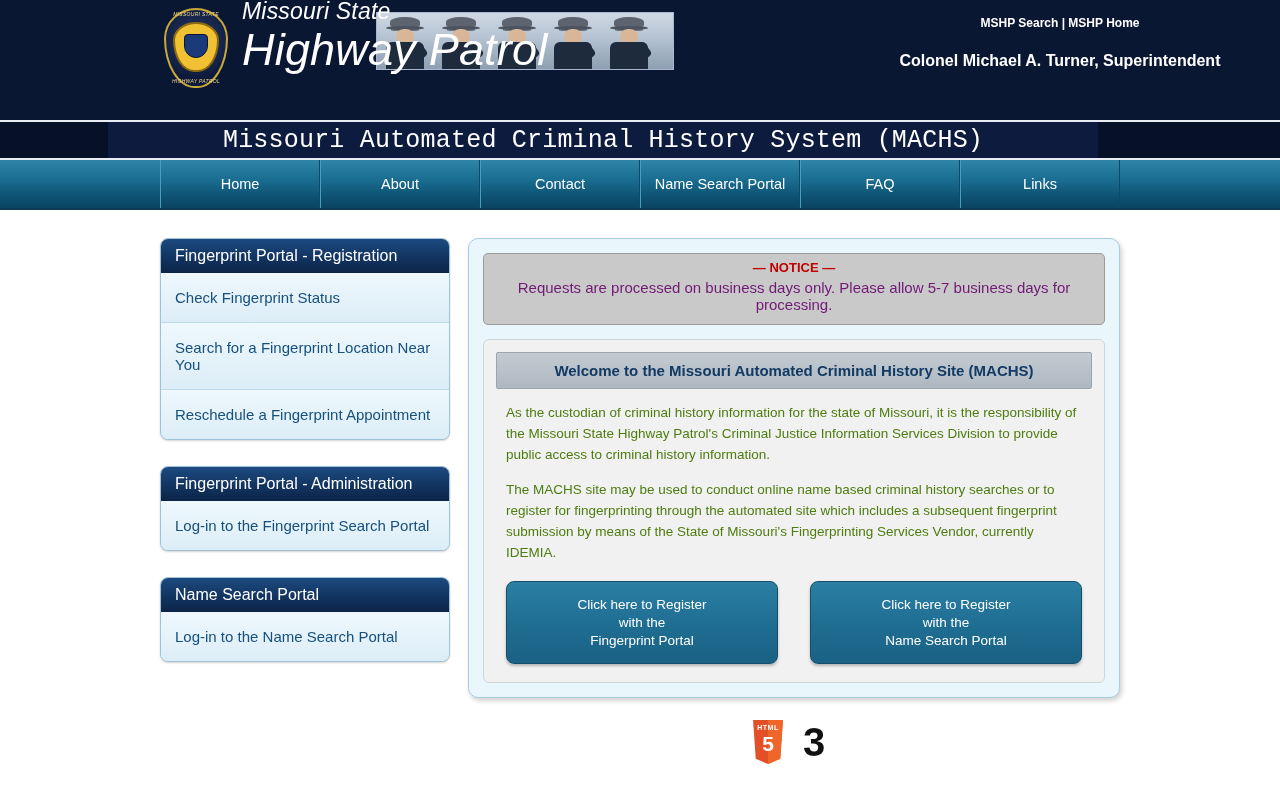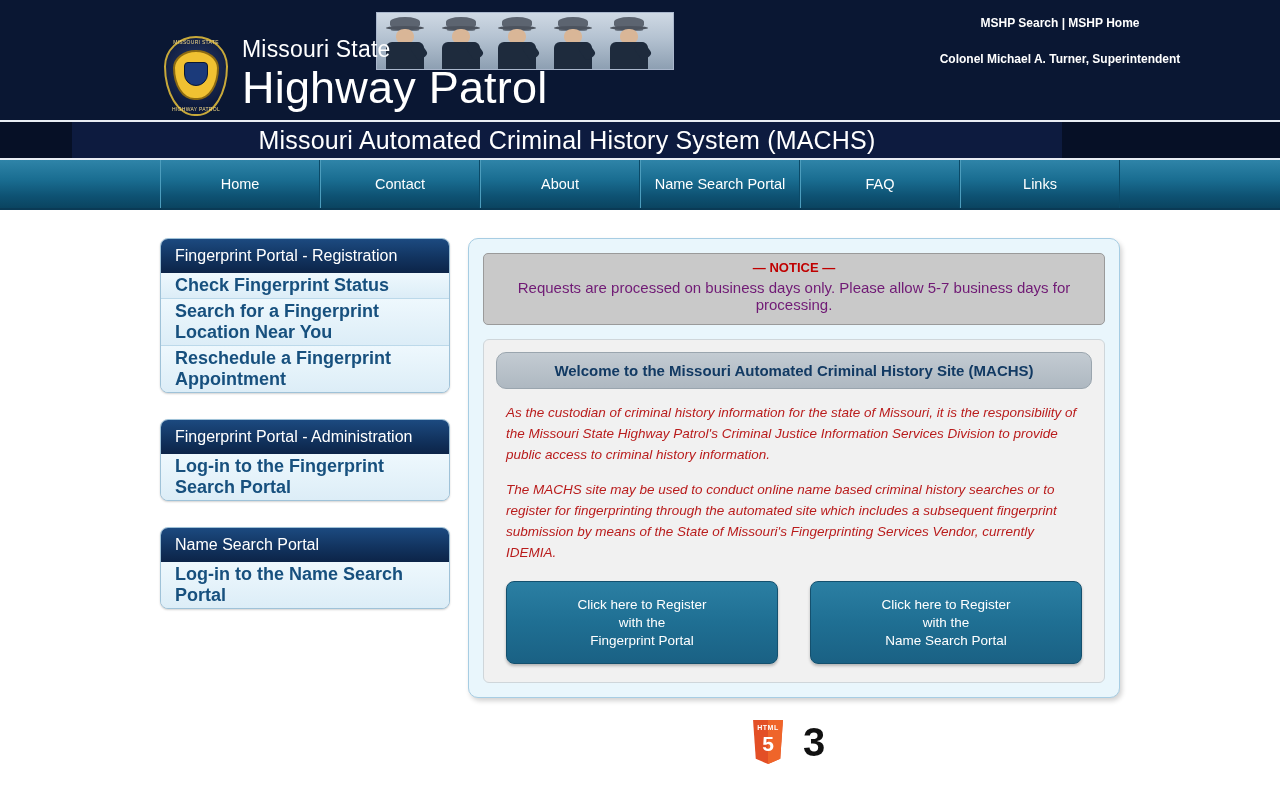--- a/index.html
+++ b/index.html
@@ -15,24 +15,24 @@
   .header {
     position: relative;
     height: 120px;
     background: #0a1733;
     display: flex;
     align-items: flex-start;
   }
   .header-left {
     margin-left: 160px;
     display: flex;
-    align-items: center;
     height: 148px;
     position: relative;
     z-index: 3;
+    font-style: italic;
   }
   .shield {
     width: 72px; height: 86px;
     margin-top: 6px;
     position: relative;
     flex: none;
   }
   .shield .outer {
     position: absolute; left: 4px; top: 2px;
     width: 64px; height: 80px;
@@ -108,36 +108,36 @@
   }
   .header-right {
     position: absolute; right: 0; top: 0;
     width: 440px; padding-top: 16px;
     text-align: center;
     color: #ffffff;
   }
   .header-right .line1 {
     font-size: 12px; font-weight: bold; margin-bottom: 22px;
   }
-  .header-right .line2 { font-size: 12px; font-weight: bold; }
+  .header-right .line2 { font-size: 16px; font-weight: bold; }
 
   
   .banner-wrap {
     height: 40px;
     background: #061026;
     border-top: 2px solid #e8edf4;
     border-bottom: 2px solid #e8edf4;
     display: flex;
     align-items: stretch;
   }
   .banner-inner {
-    margin-left: 72px;
+    margin-left: 108px;
     width: 990px;
     background: #0d1b3f;
-    display: flex; align-items: center; justify-content: center;
+    display: flex; align-items: center; justify-content: center; font-family: Liberation Mono, monospace;
   }
   .banner-inner h1 {
     margin: 0;
     font-size: 25px; font-weight: 400; color: #ffffff;
     letter-spacing: .2px;
   }
 
   
   .nav {
     height: 50px;
@@ -175,23 +175,23 @@
     box-shadow: 0 1px 2px rgba(0,0,0,.18);
   }
   .panel-head {
     background: linear-gradient(#1c4a80 0%, #123460 55%, #0c2448 100%);
     color: #ffffff;
     font-size: 16px;
     padding: 8px 14px;
   }
   .panel-link {
     display: block;
-    padding: 2px 14px;
-    font-size: 18px;
-    font-weight: bold;
+    padding: 16px 14px;
+    font-size: 15px;
+    font-weight: normal;
     color: #17507e;
     text-decoration: none;
     border-bottom: 1px solid #bcd9ea;
     background: linear-gradient(#eef8fd, #dcedf7);
   }
   .panel-link:last-child { border-bottom: none; }
 
   .main {
     flex: 1;
     margin-left: 18px;
@@ -219,34 +219,33 @@
   .welcome-box {
     margin-top: 14px;
     background: #f1f1f1;
     border: 1px solid #cfd6da;
     border-radius: 6px;
     padding: 12px 12px 18px;
   }
   .welcome-head {
     background: linear-gradient(#c3cbd2, #aeb8c1);
     border: 1px solid #9aa5ae;
-    border-radius: 10px;
+    border-radius: 2px;
     text-align: center;
     padding: 9px;
     color: #123a63;
     font-size: 15px;
     font-weight: bold;
   }
   .welcome-body { padding: 14px 10px 0; }
   .welcome-body p {
     margin: 0 0 14px 0;
     font-size: 13.5px;
     line-height: 1.55;
-    color: #b91c1c;
-    font-style: italic;
+    color: #4d7c0f;
   }
   .cta-row {
     display: flex;
     gap: 32px;
     justify-content: center;
     margin-top: 18px;
   }
   .cta {
     width: 272px;
     padding: 14px 8px;
@@ -367,24 +366,24 @@
     <h1>Missouri Automated Criminal History System (MACHS)</h1>
   </div>
 </div>
 
 <div class="nav">
   <div class="nav-spacer"></div>
   <div class="nav-item">
     <span>Home</span>
   </div>
   <div class="nav-item">
+    <span>About</span>
+  </div>
+  <div class="nav-item">
     <span>Contact</span>
-  </div>
-  <div class="nav-item">
-    <span>About</span>
   </div>
   <div class="nav-item">
     <span>Name Search Portal</span>
   </div>
   <div class="nav-item">
     <span>FAQ</span>
   </div>
   <div class="nav-item">
     <span>Links</span>
   </div>

